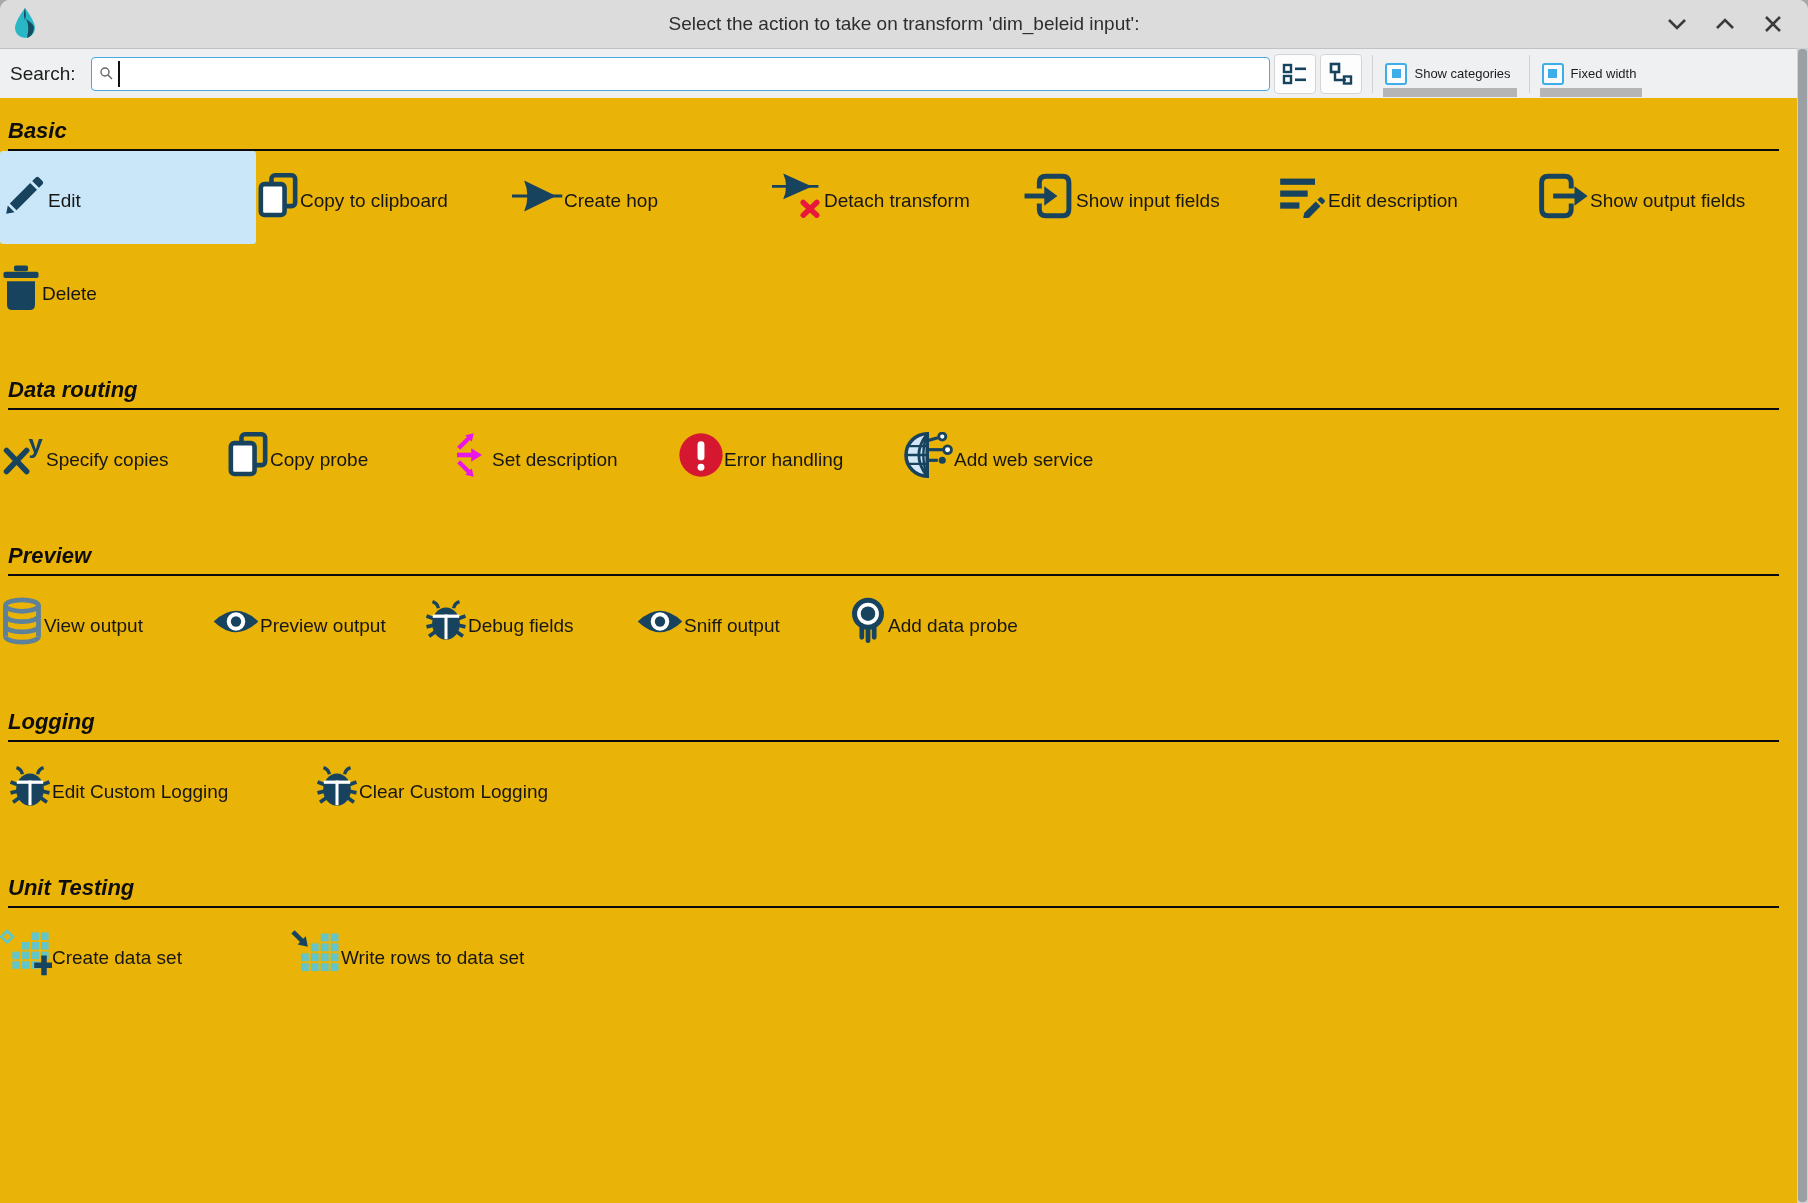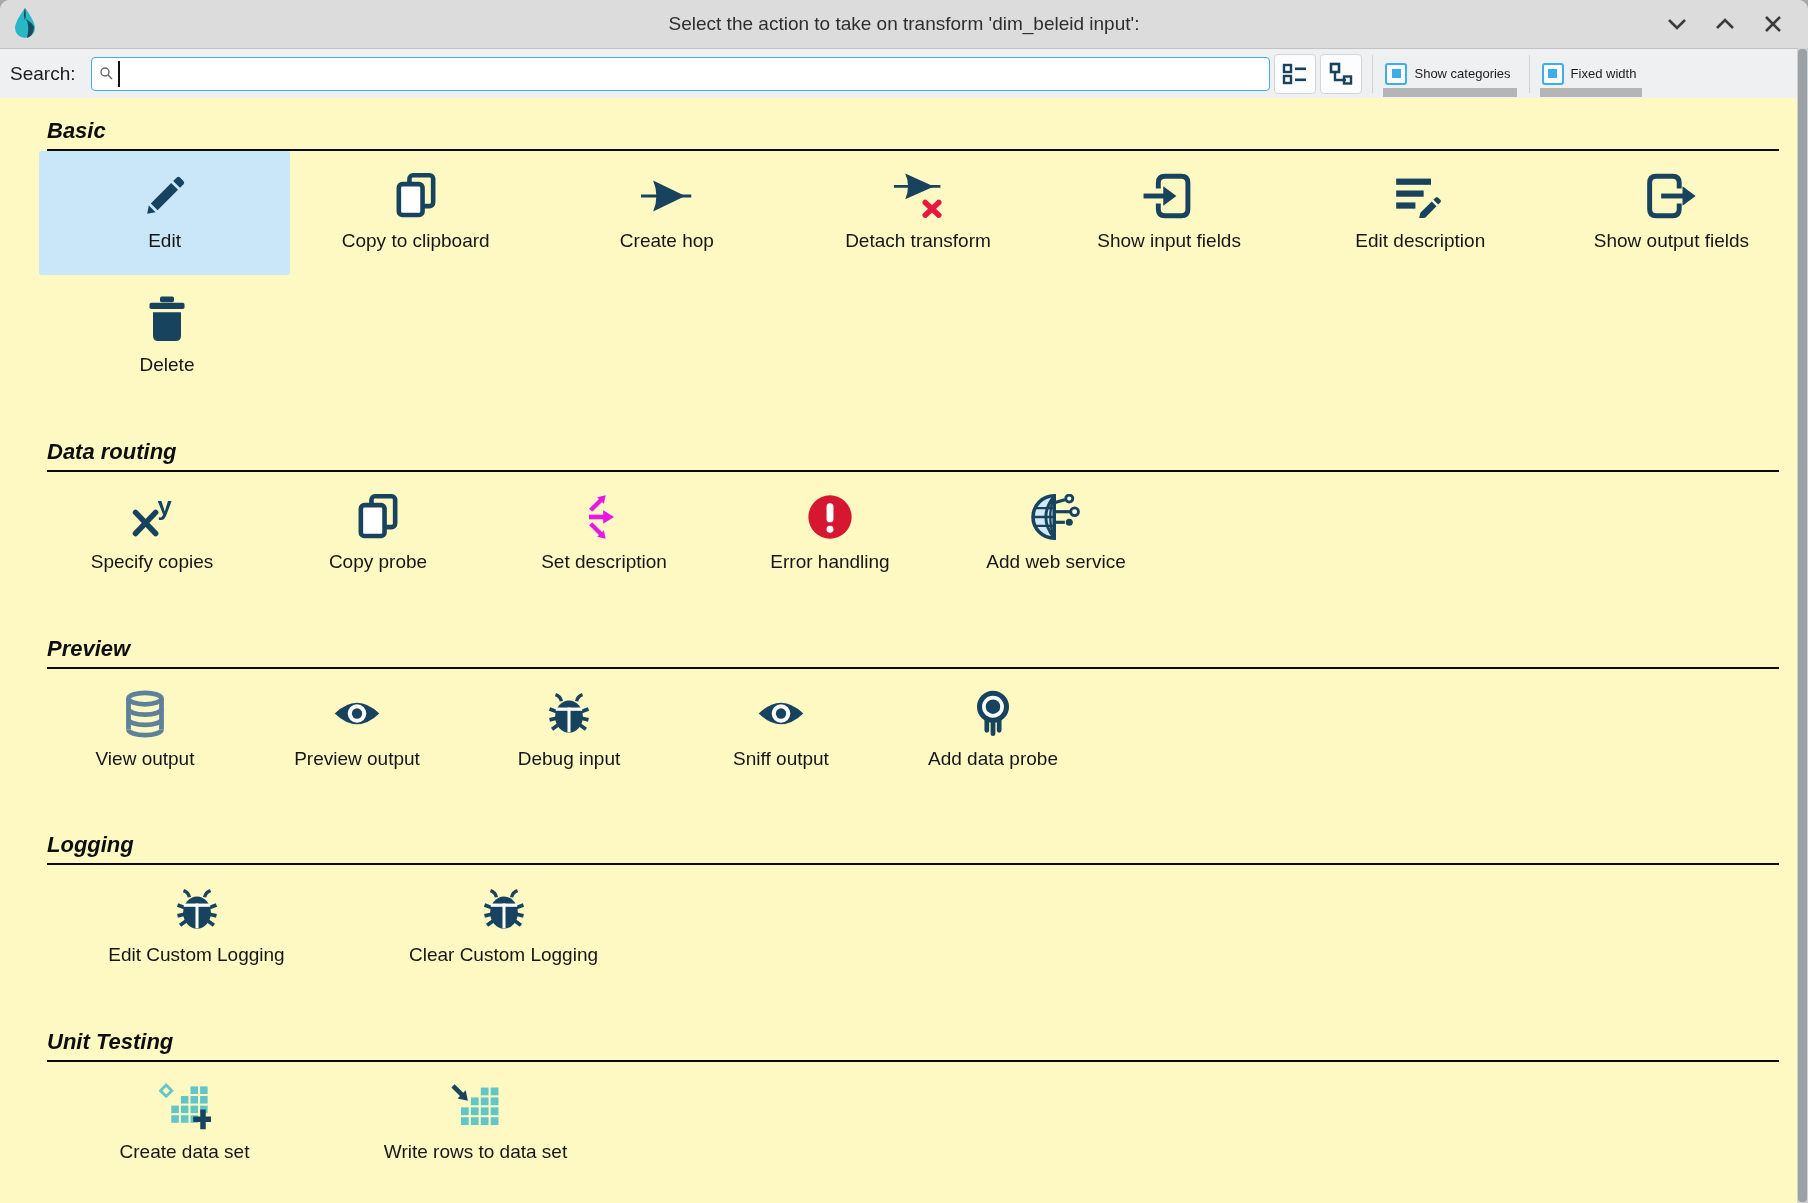--- a/index.html
+++ b/index.html
@@ -36,26 +36,26 @@
   .tool-btn:first-of-type{margin-left:12px;}
   .v-div{width:1px;height:38px;background:#cfd1d2;margin:0 10px;}
   .check-group{display:flex;align-items:center;gap:7px;font-size:13px;color:#1c1c1c;
     position:relative;height:49px;padding:0 8px 0 2px;}
   .check-group .strip{position:absolute;left:0;right:2px;bottom:1px;height:9px;background:#b5b5b5;}
   .checkbox{width:18px;height:18px;border:2px solid #3daee9;border-radius:3px;background:#fcfcfc;
     display:flex;align-items:center;justify-content:center;}
   .checkbox .inner{width:9px;height:9px;background:#3daee9;}
 
   
-  .content{position:absolute;top:98px;left:0;right:11px;bottom:0;background:#fef9c3;overflow:hidden;padding-left:39px;}
+  .content{position:absolute;top:98px;left:0;right:11px;bottom:0;background:#eab308;overflow:hidden;}
   .section-header{margin:40px 18px 0 8px;padding-bottom:5px;border-bottom:2px solid #0a0a0a;
     font-size:22px;font-weight:bold;font-style:italic;color:#0e0e0e;}
   .section:first-child .section-header{margin-top:20px;}
   .row{display:flex;}
-  .cell{display:flex;flex-direction:column;align-items:center;
+  .cell{display:flex;flex-direction:row;align-items:center;
     padding-top:20px;padding-bottom:23px;border-radius:3px;cursor:default;}
   .cell.selected{background:#c9e7f9;}
   .cell .icon{height:50px;display:flex;align-items:center;justify-content:center;}
   .cell .label{font-size:19px;color:#161616;margin-top:9px;text-align:center;line-height:1.15;}
   .section:nth-of-type(1) .cell{width:256px;}
   .section:nth-of-type(2) .cell{width:226px;}
   .section:nth-of-type(3) .cell{width:212px;}
   .section:nth-of-type(4) .cell{width:299px;margin-left:8px;}
   .section:nth-of-type(5) .cell{width:291px;}
 
@@ -319,21 +319,21 @@
           <div class="cell">
             <span class="icon">
               <svg width="44" height="44" viewBox="0 0 26 26">
     <path d="M8.5,5.5 Q8,2.5 5,1.5 M17.5,5.5 Q18,2.5 21,1.5" fill="none" stroke="#17435e" stroke-width="2"></path>
     <path d="M5.5,11.5 L1.5,10 M5.5,15.5 L1.5,16.5 M6.5,19.5 L3,22 M20.5,11.5 L24.5,10 M20.5,15.5 L24.5,16.5 M19.5,19.5 L23,22" stroke="#17435e" stroke-width="2.2"></path>
     <ellipse cx="13" cy="14.5" rx="8.2" ry="9.5" fill="#17435e"></ellipse>
     <rect x="5.2" y="9.2" width="15.6" height="1.9" fill="#fff"></rect>
     <rect x="12.1" y="9.2" width="1.8" height="14.5" fill="#fff"></rect>
               </svg>
             </span>
-            <span class="label">Debug input</span>
+            <span class="label">Debug fields</span>
           </div>
           <div class="cell">
             <span class="icon">
               <svg width="48" height="31" viewBox="0 0 28 18">
     <path d="M1,9 Q14,-3.5 27,9 Q14,21.5 1,9 Z" fill="#17435e"></path>
     <circle cx="14" cy="9" r="5.4" fill="#fff"></circle>
     <circle cx="14" cy="9" r="3" fill="#17435e"></circle>
               </svg>
             </span>
             <span class="label">Sniff output</span>

